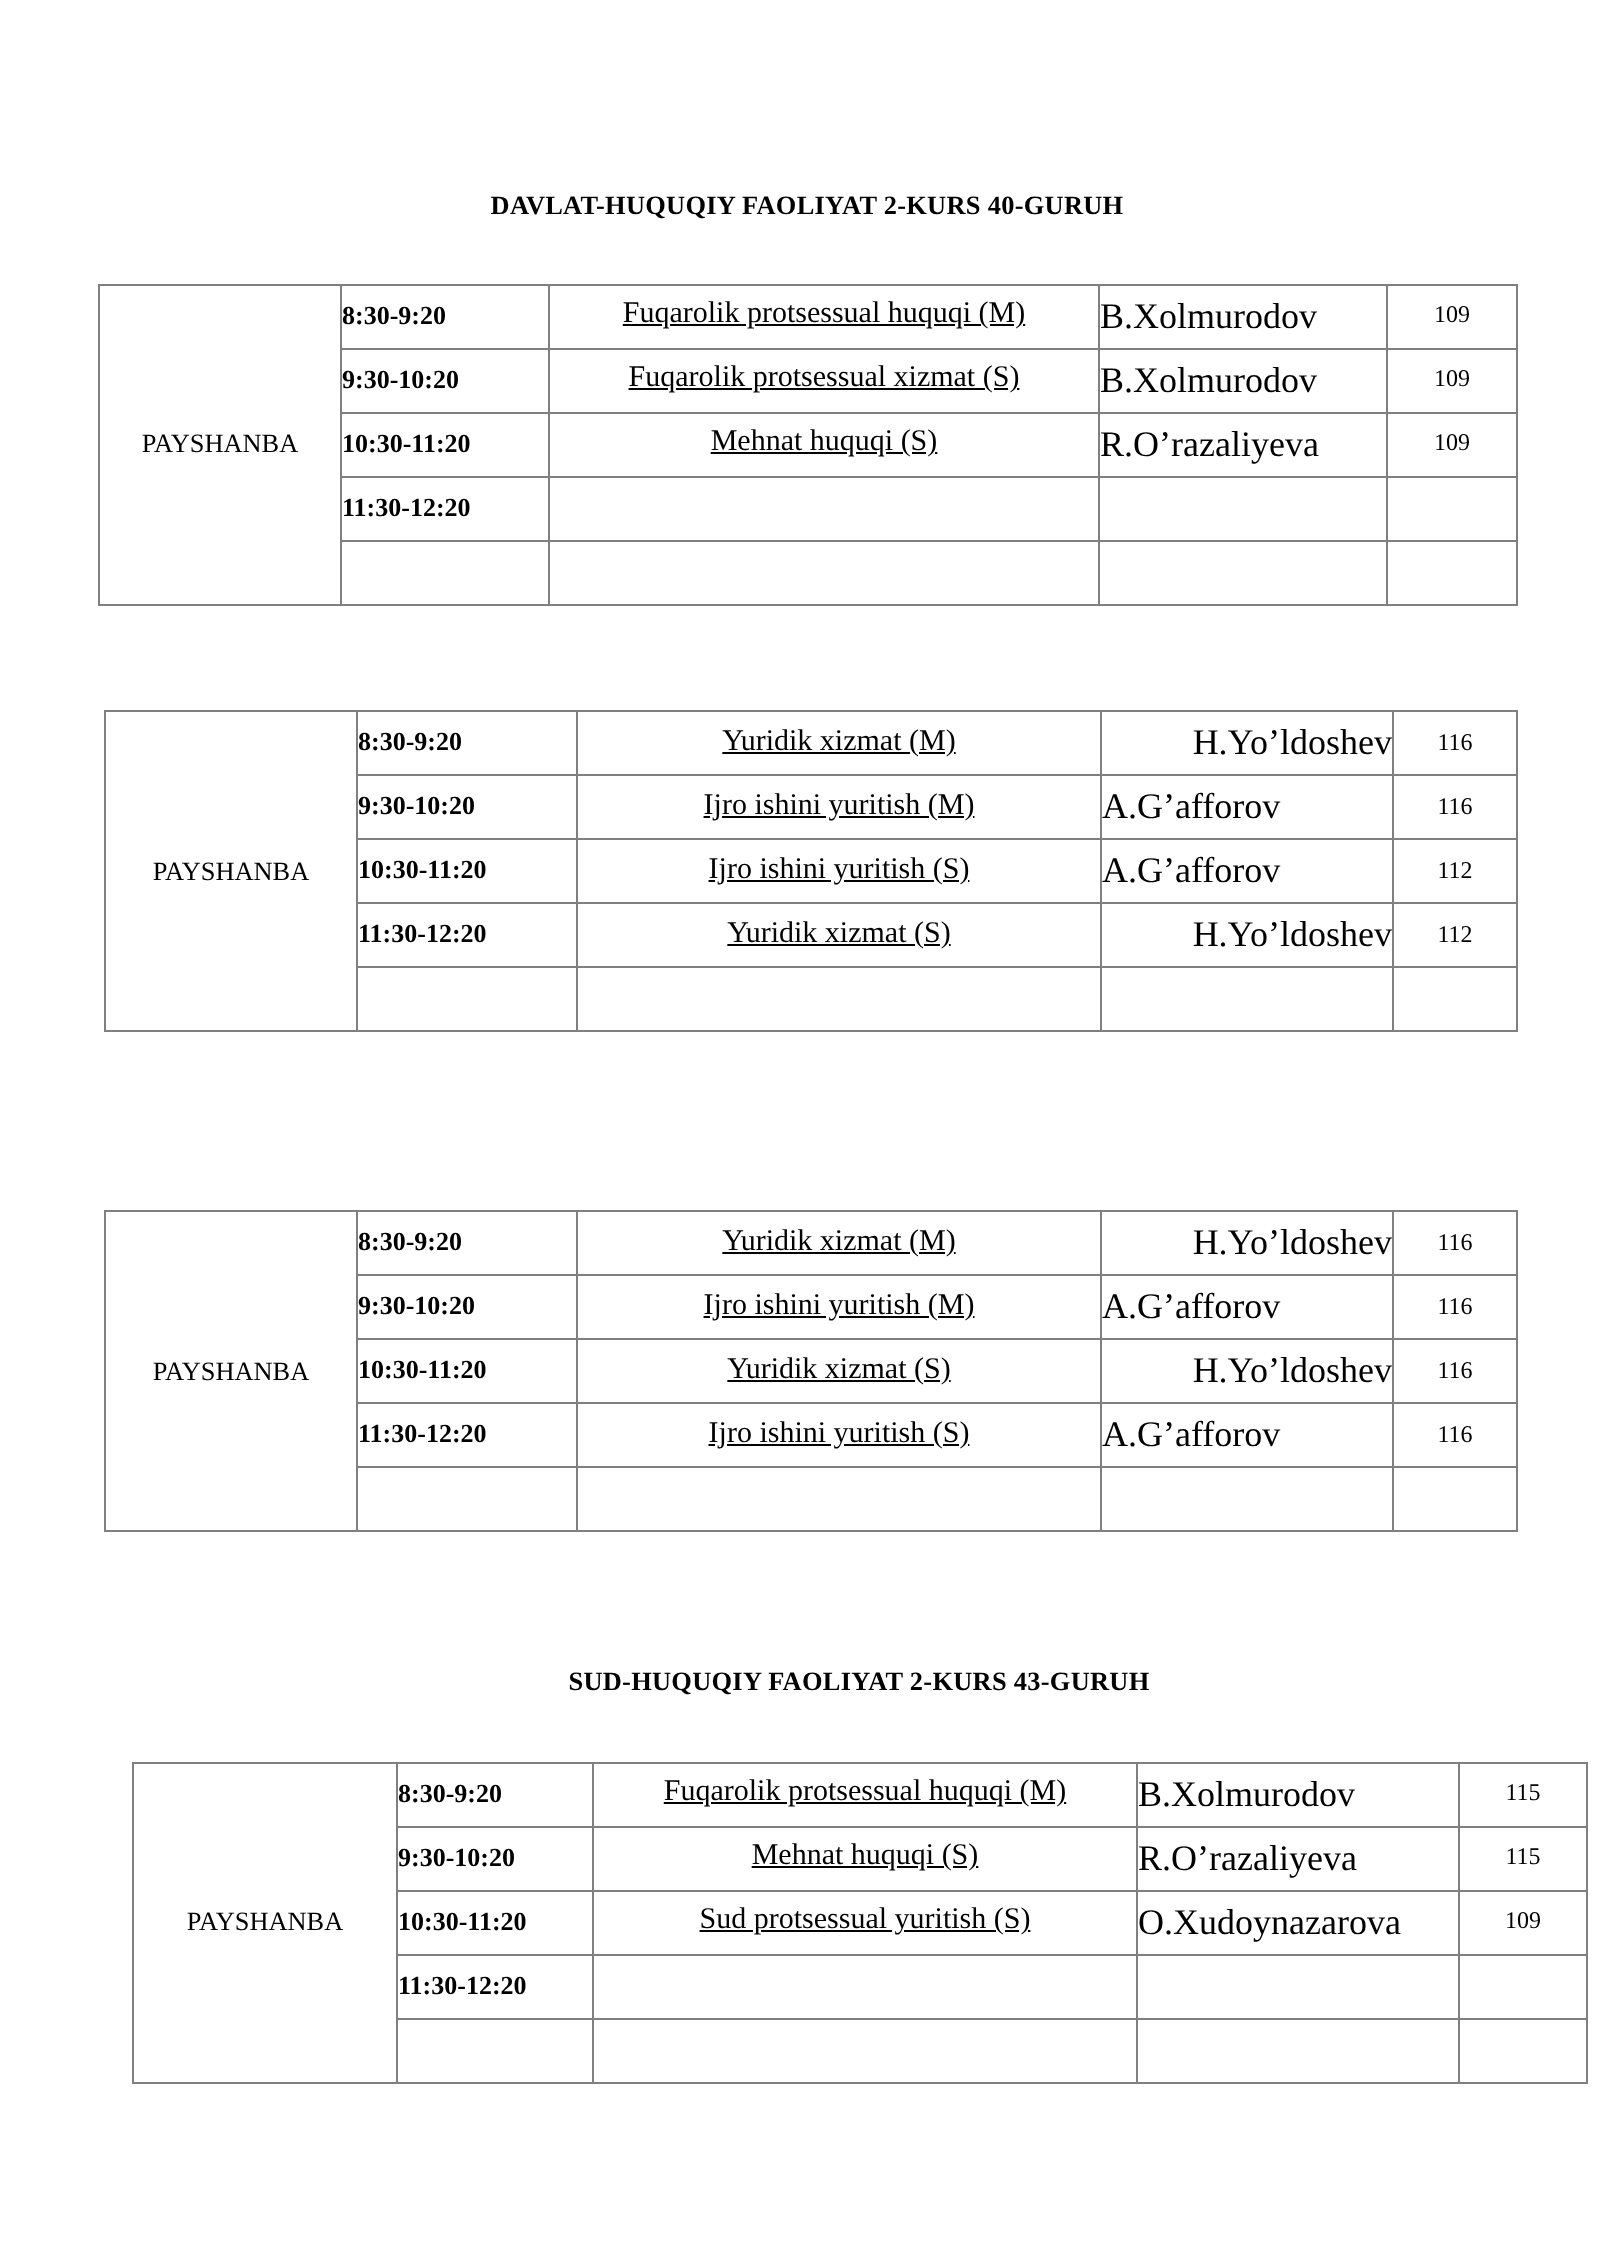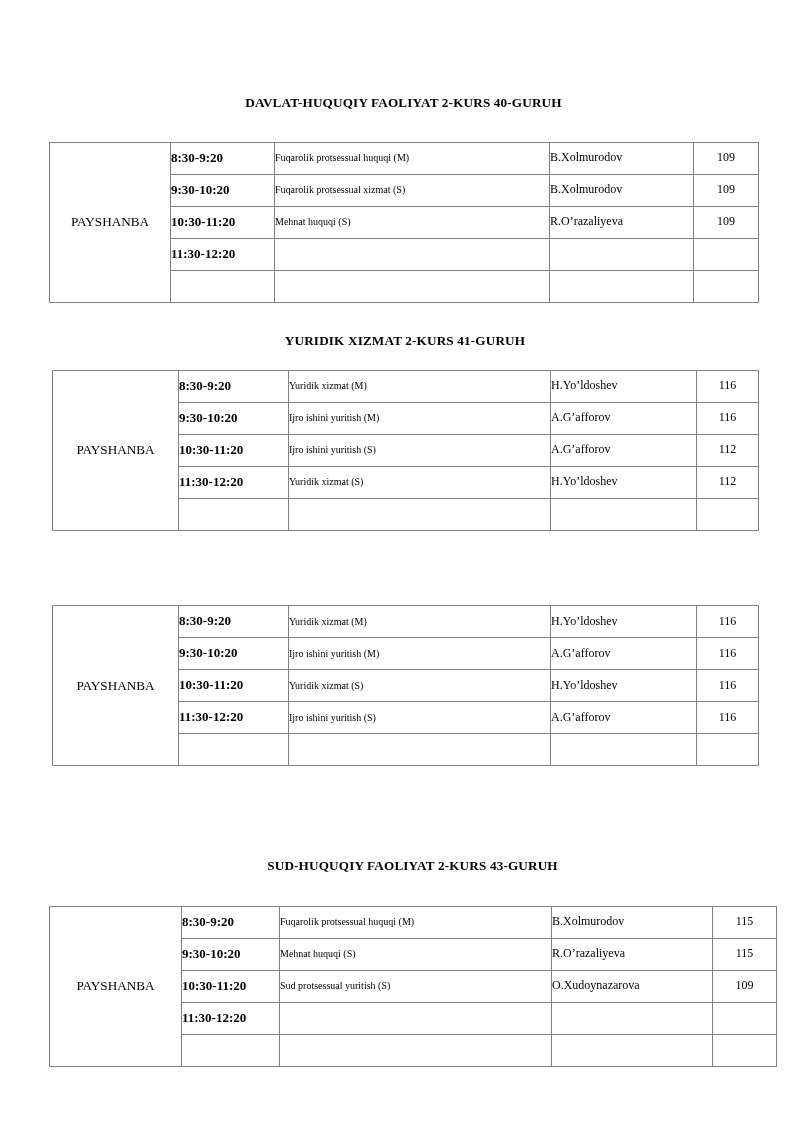--- a/index.html
+++ b/index.html
@@ -57,42 +57,43 @@
     font-size: 13.2px;
     border-right: 1px solid #6e6e6e;
   }
   td.time {
     font-weight: bold;
     font-size: 13px;
     border-right: 1px solid #6e6e6e;
     padding: 0 2px;
   }
   td.subject {
-    text-align: left;
+    text-align: center;
     padding-left: 6px;
-    font-size: 10px;
+    font-size: 15px;
+    text-decoration: underline;
   }
   td.teacher {
     text-align: left;
     padding-left: 6px;
-    font-size: 12px;
+    font-size: 18px;
   }
   td.teacher.center {
-    text-align: left;
+    text-align: right;
     padding-left: 0;
   }
   td.room {
     text-align: center;
     font-size: 12px;
   }
   
   #t1-wrap { left: 49px; width: 709px; }
   #t2-wrap { left: 52px; width: 706px; }
   #t3-wrap { left: 52px; width: 706px; }
-  #t4-wrap { left: 49px; width: 727px; margin-top: 25px; }
+  #t4-wrap { left: 66px; width: 727px; }
 </style>
 </head>
 <body>
 
 <div class="page">
 
   <div class="section" id="t1-wrap" style="top:96px;">
     <div class="section-title">DAVLAT-HUQUQIY FAOLIYAT 2-KURS 40-GURUH</div>
     <table class="sched" id="table1" style="margin-top:31px; width:709px;">
       <colgroup>
@@ -132,21 +133,20 @@
           <td class="time"></td>
           <td class="subject"></td>
           <td class="teacher"></td>
           <td class="room"></td>
         </tr>
       </tbody>
     </table>
   </div>
 
   <div class="section" id="t2-wrap" style="top:334px;">
-    <div class="section-title">YURIDIK XIZMAT 2-KURS 41-GURUH</div>
     <table class="sched" id="table2" style="margin-top:21px; width:706px;">
       <colgroup>
         <col style="width:126px">
         <col style="width:110px">
         <col style="width:262px">
         <col style="width:146px">
         <col style="width:62px">
       </colgroup>
       <tbody>
         <tr>

